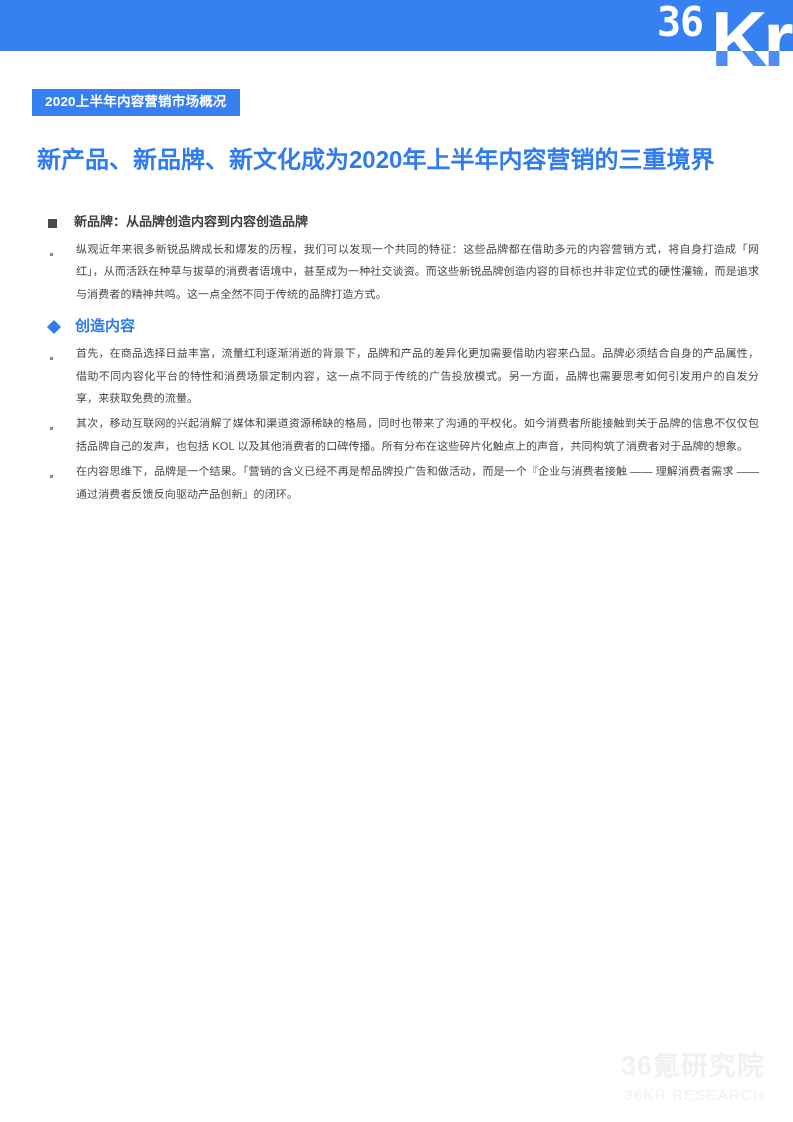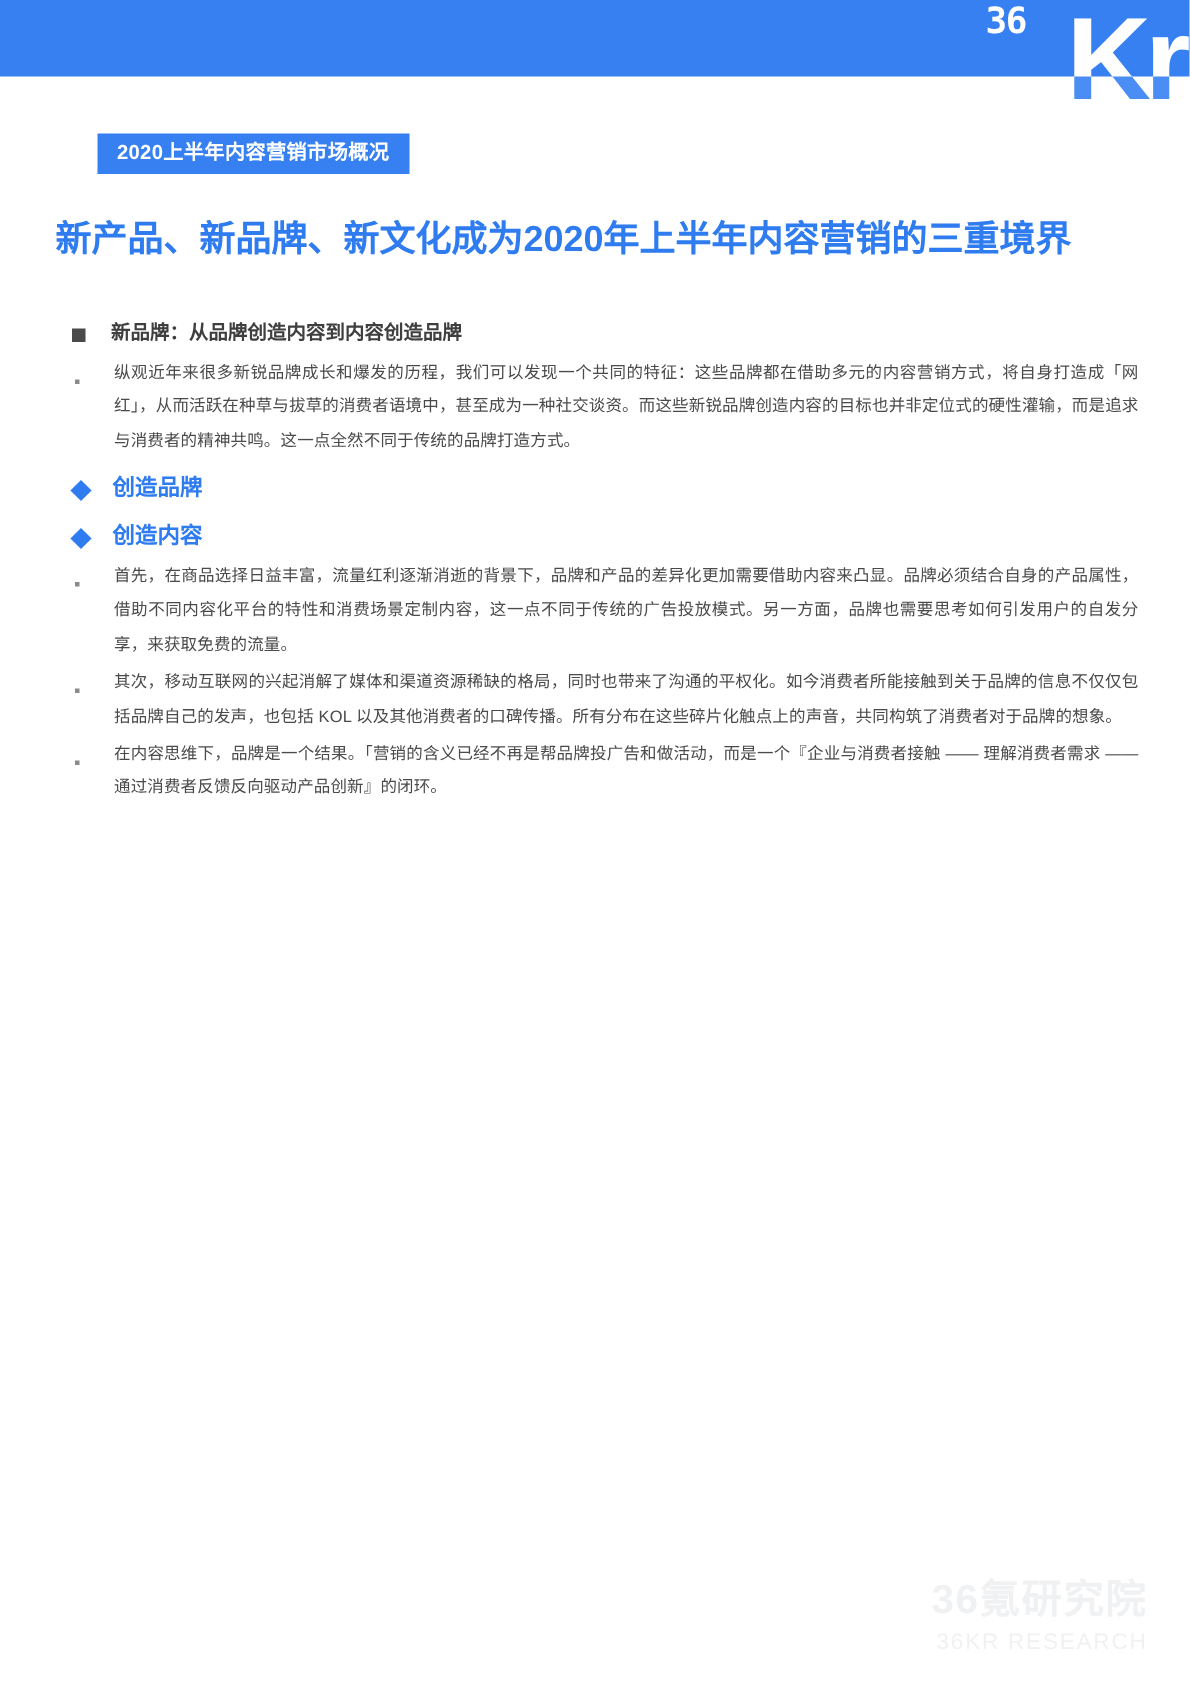--- a/index.html
+++ b/index.html
@@ -31,21 +31,21 @@
     right: 8px;
     height: 92px;
     width: 150px;
     pointer-events: none;
   }
   .logo-36 {
     position: absolute;
     top: 2px;
     left: 22px;
     font-family: "DejaVu Sans Mono", monospace;
-    font-size: 24px;
+    font-size: 40px;
     font-weight: bold;
     letter-spacing: -1px;
     color: #ffffff;
     line-height: 1;
   }
   .logo-kr {
     position: absolute;
     top: 6px;
     left: 76px;
     font-family: "Liberation Sans", sans-serif;
@@ -75,21 +75,21 @@
   .content {
     position: absolute;
     top: 0;
     left: 0;
     width: 793px;
   }
 
   .tag {
     position: absolute;
     top: 89px;
-    left: 65px;
+    left: 32px;
     background: #3680f2;
     color: #ffffff;
     font-size: 13.5px;
     font-weight: bold;
     padding: 6px 13px 7px 13px;
     letter-spacing: 0.2px;
     line-height: 1;
   }
 
   .page-title {
@@ -229,24 +229,20 @@
     <div class="sec-head">
       <span class="sq-bullet"></span>
       <span class="sec-head-text">新品牌：从品牌创造内容到内容创造品牌</span>
     </div>
 
     <div class="para">
       <span class="dot"></span>
       <span class="para-text">纵观近年来很多新锐品牌成长和爆发的历程，我们可以发现一个共同的特征：这些品牌都在借助多元的内容营销方式，将自身打造成「网红」，从而活跃在种草与拔草的消费者语境中，甚至成为一种社交谈资。而这些新锐品牌创造内容的目标也并非定位式的硬性灌输，而是追求与消费者的精神共鸣。这一点全然不同于传统的品牌打造方式。</span>
     </div>
 
-    <div class="sub-head">
-      <span class="diamond"></span>
-      <span class="sub-head-text">创造品牌</span>
-    </div>
 
 
     <div class="sub-head">
       <span class="diamond"></span>
       <span class="sub-head-text">创造内容</span>
     </div>
 
     <div class="para">
       <span class="dot"></span>
       <span class="para-text">首先，在商品选择日益丰富，流量红利逐渐消逝的背景下，品牌和产品的差异化更加需要借助内容来凸显。品牌必须结合自身的产品属性，借助不同内容化平台的特性和消费场景定制内容，这一点不同于传统的广告投放模式。另一方面，品牌也需要思考如何引发用户的自发分享，来获取免费的流量。</span>

